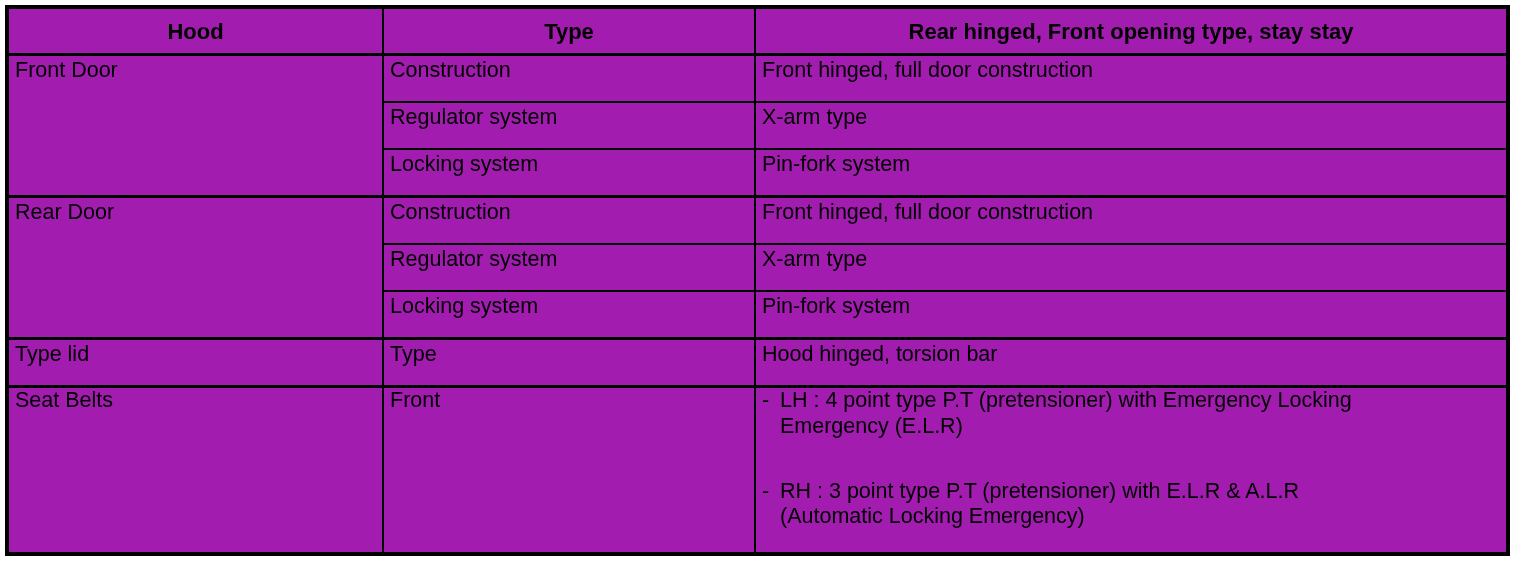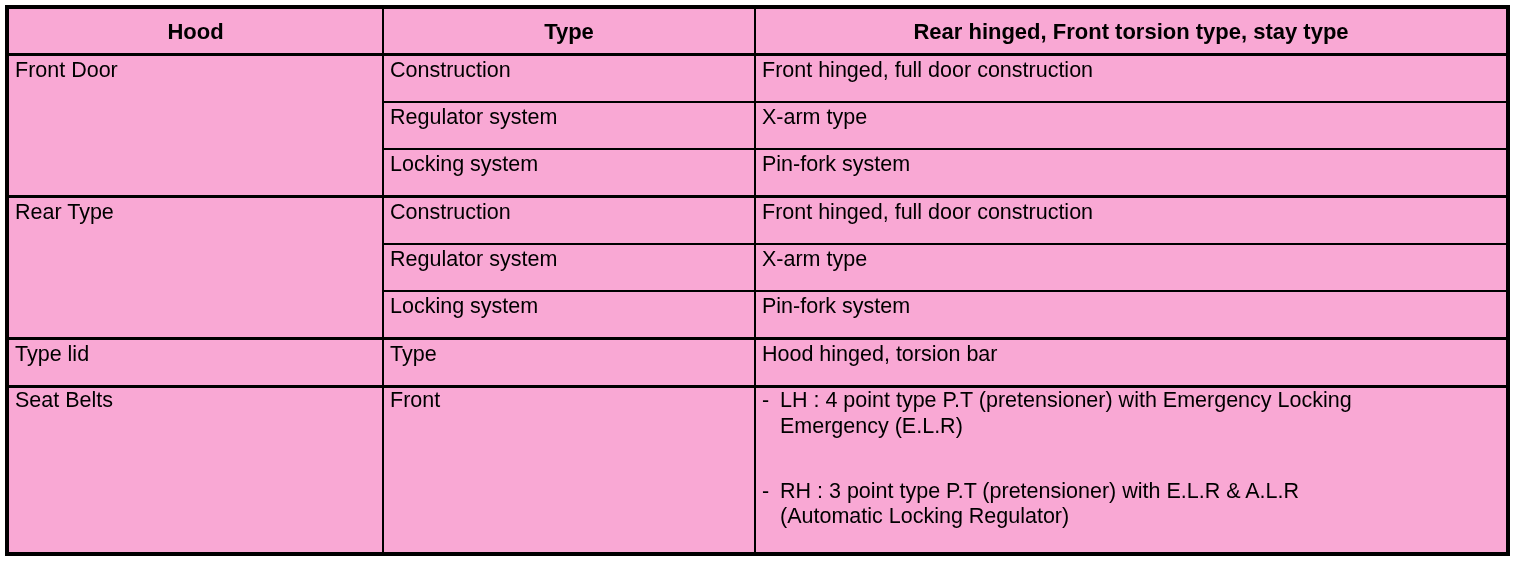--- a/index.html
+++ b/index.html
@@ -35,21 +35,21 @@
 
   table.spec-table td,
   table.spec-table th {
     border: 2px solid #000000;
     padding: 0 6px;
     vertical-align: top;
     font-size: 21.5px;
     line-height: 1.18;
     font-weight: normal;
     text-align: left;
-    background: #f9a8d4;
+    background: #a21caf;
   }
 
   
   col.c1 { width: 376px; }
   col.c2 { width: 372px; }
   col.c3 { width: 753px; }
 
   
   tr.header-row th {
     font-weight: bold;
@@ -109,41 +109,41 @@
   <table class="spec-table">
     <colgroup>
       <col class="c1">
       <col class="c2">
       <col class="c3">
     </colgroup>
     <thead>
       <tr class="header-row">
         <th>Hood</th>
         <th>Type</th>
-        <th>Rear hinged, Front torsion type, stay type</th>
+        <th>Rear hinged, Front opening type, stay stay</th>
       </tr>
     </thead>
     <tbody>
 
       <tr class="data-row group-start">
         <td class="group-cell" rowspan="3">Front Door</td>
         <td>Construction</td>
         <td>Front hinged, full door construction</td>
       </tr>
       <tr class="data-row">
         <td>Regulator system</td>
         <td>X-arm type</td>
       </tr>
       <tr class="data-row">
         <td>Locking system</td>
         <td>Pin-fork system</td>
       </tr>
 
       <tr class="data-row group-start">
-        <td class="group-cell" rowspan="3">Rear Type</td>
+        <td class="group-cell" rowspan="3">Rear Door</td>
         <td>Construction</td>
         <td>Front hinged, full door construction</td>
       </tr>
       <tr class="data-row">
         <td>Regulator system</td>
         <td>X-arm type</td>
       </tr>
       <tr class="data-row">
         <td>Locking system</td>
         <td>Pin-fork system</td>
@@ -164,21 +164,21 @@
               <span class="dash">-</span>
               <span>LH : 4 point type P.T (pretensioner) with Emergency Locking</span>
               <br>
               <span>Emergency (E.L.R)</span>
             </span>
             <span class="gap"></span>
             <span class="bullet">
               <span class="dash">-</span>
               <span>RH : 3 point type P.T (pretensioner) with E.L.R &amp; A.L.R</span>
               <br>
-              <span>(Automatic Locking Regulator)</span>
+              <span>(Automatic Locking Emergency)</span>
             </span>
           </span>
         </td>
       </tr>
 
     </tbody>
   </table>
 </div>
 
 </body></html>

